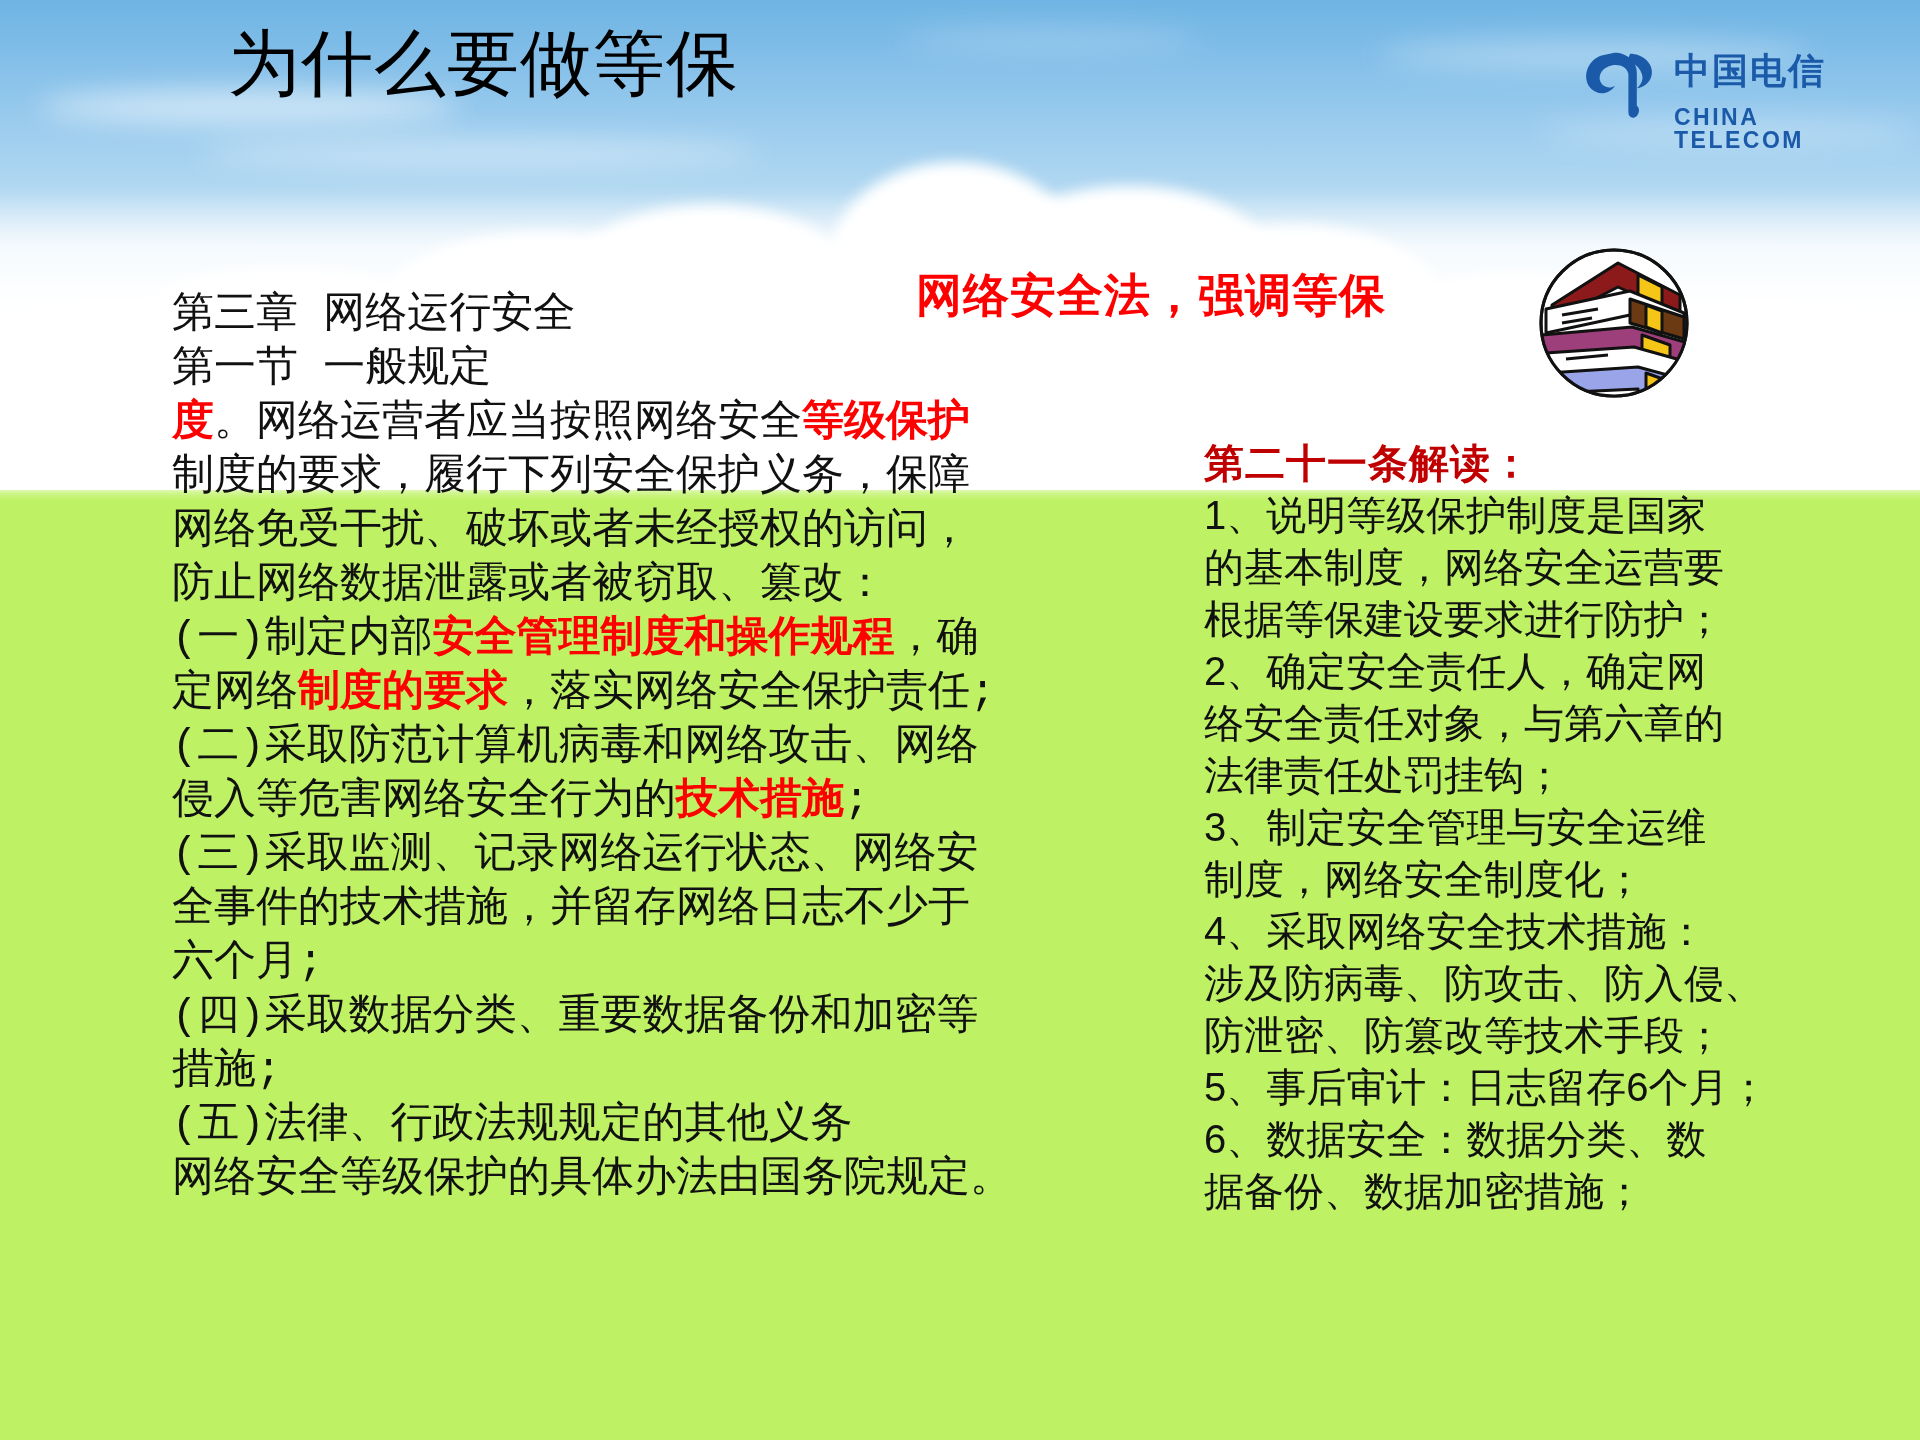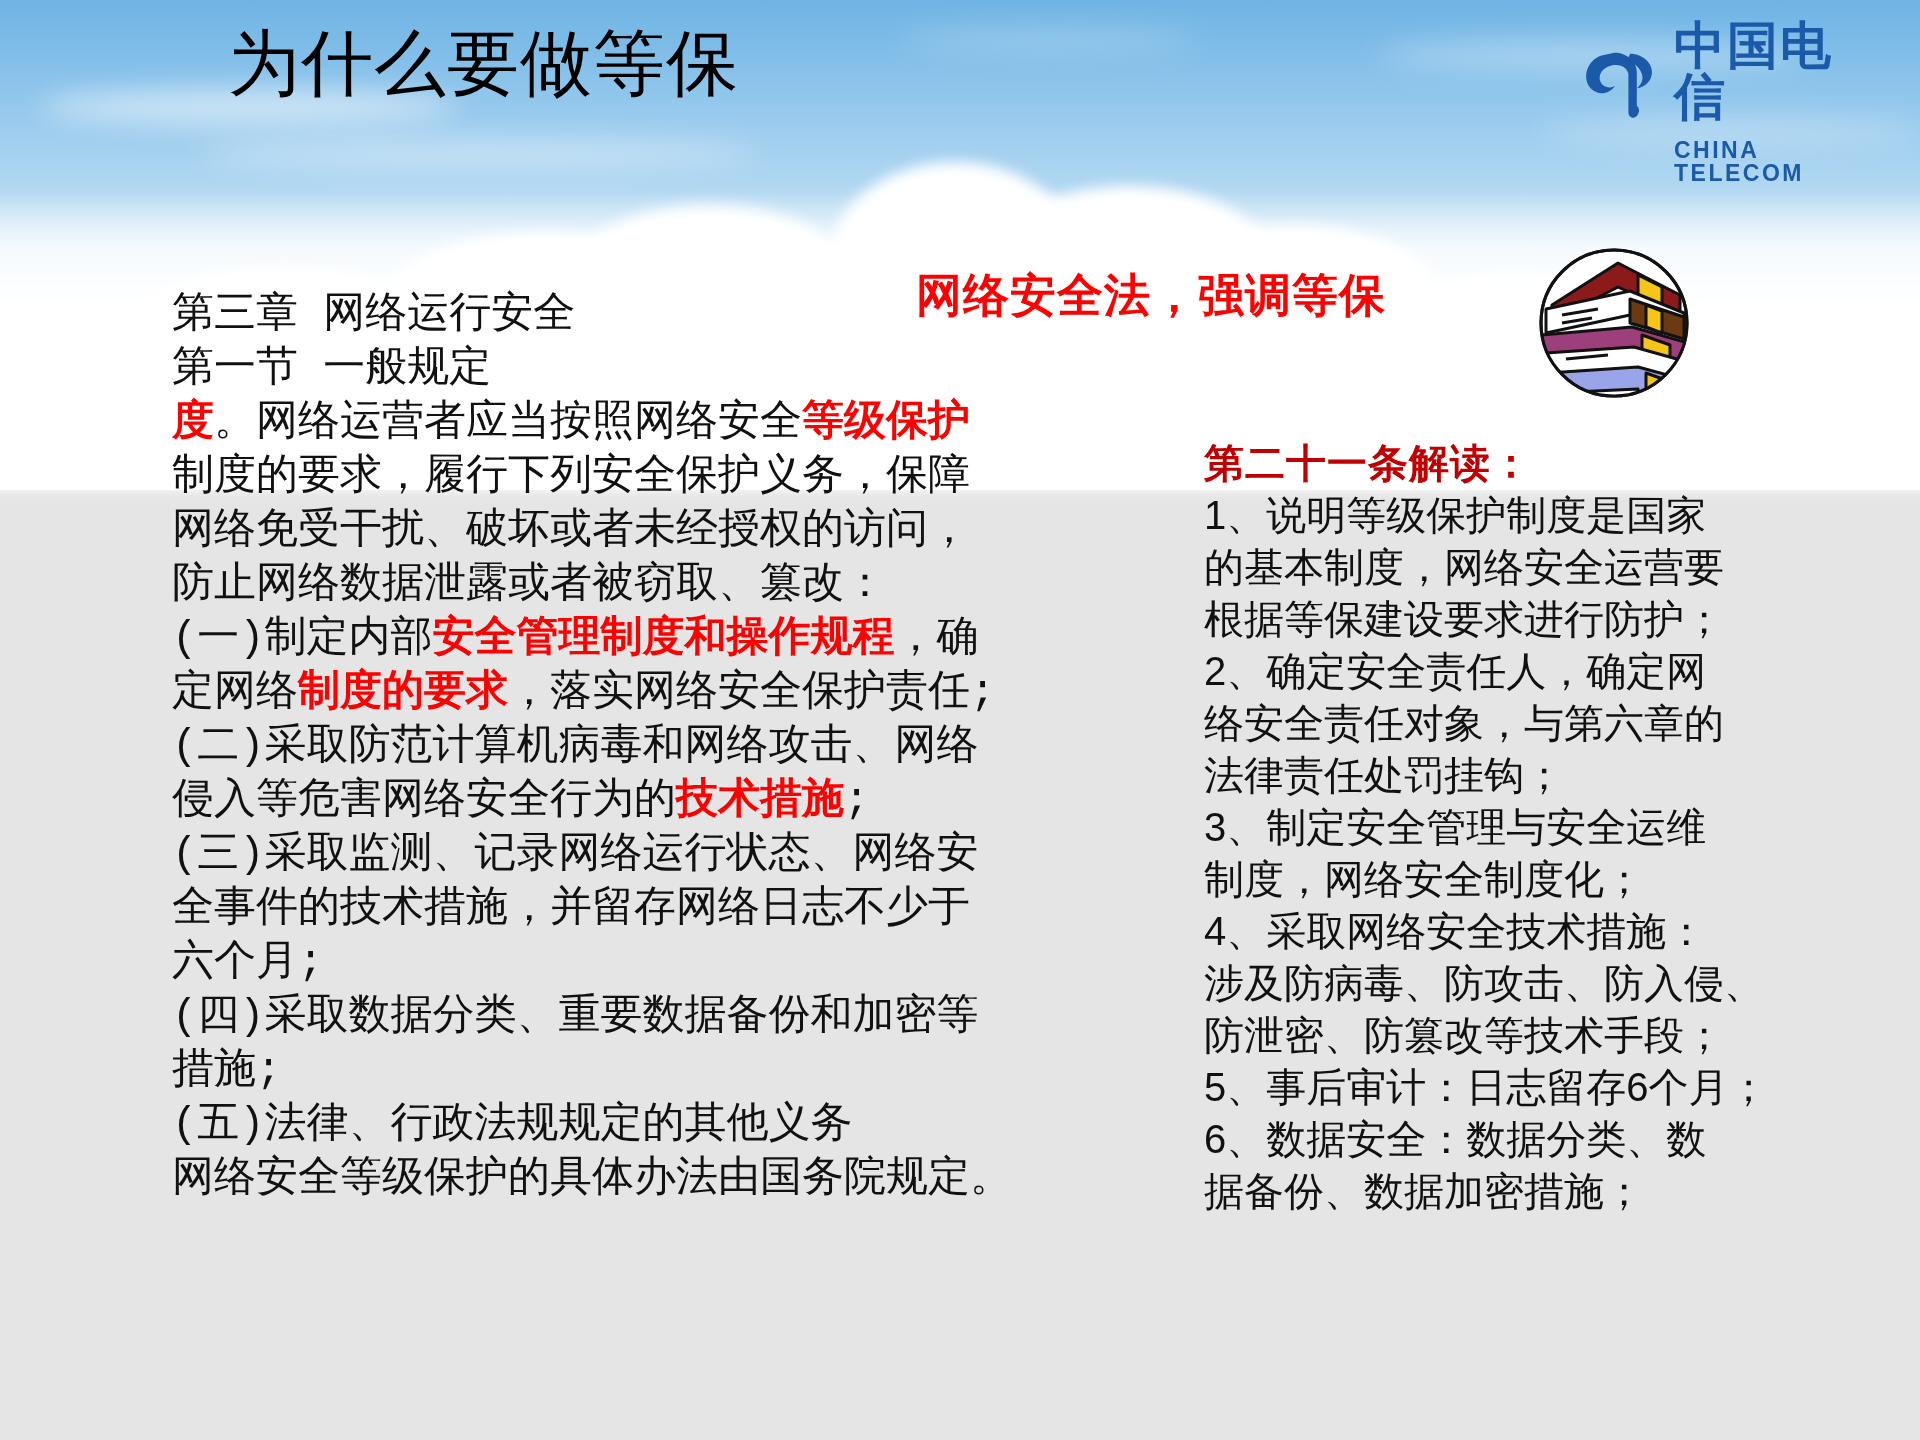--- a/index.html
+++ b/index.html
@@ -13,21 +13,21 @@
   body {
     font-family: "Liberation Sans", "DejaVu Sans", sans-serif;
     background: #ffffff;
   }
 
   #slide {
     position: relative;
     width: 1920px;
     height: 1440px;
     overflow: hidden;
-    background: #e5e5e5;
+    background: #bef264;
   }
 
   
   .bg-sky {
     position: absolute;
     left: 0; top: 0;
     width: 1920px;
     height: 430px;
     background:
       linear-gradient(to bottom,
@@ -121,21 +121,21 @@
     flex: 0 0 84px;
     position: relative;
   }
   #brand-logo .brand-text {
     display: flex;
     flex-direction: column;
     justify-content: center;
     line-height: 1;
   }
   #brand-logo .brand-cn {
-    font-size: 51px;
+    font-size: 36px;
     font-weight: bold;
     color: #1a5aa8;
     letter-spacing: 2px;
     font-family: "DejaVu Sans", "Liberation Sans", sans-serif;
     margin-top: 36px;
   }
   #brand-logo .brand-en {
     margin-top: 17px;
     font-size: 23px;
     font-weight: bold;

